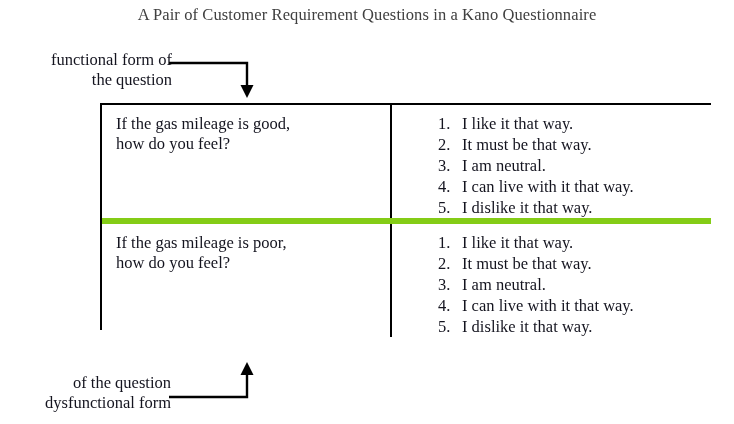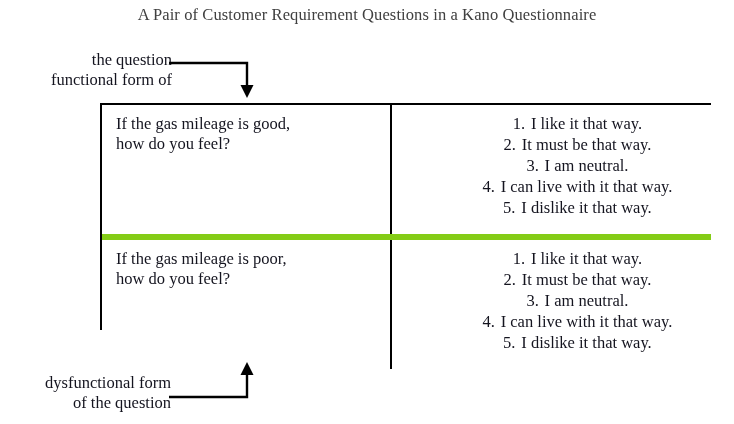--- a/index.html
+++ b/index.html
@@ -115,46 +115,45 @@
     max-width: 250px;
   }
   .question-text .q-line {
     display: block;
     white-space: nowrap;
   }
 
   ol.answer-list {
     list-style: none;
     margin: 8px 0 0 0;
-    padding: 0 0 16px 46px;
+    padding: 0 0 0 46px;
     font-size: 16.5px;
     line-height: 21px;
     color: #14141f;
-    text-align: center;
   }
   ol.answer-list li {
     white-space: nowrap;
     display: block;
   }
   ol.answer-list li .ans-num {
     display: inline-block;
     width: 24px;
   }
   ol.answer-list li .ans-text {
     display: inline;
   }
 </style>
 </head>
 <body>
 
 <div id="figure-title">A Pair of Customer Requirement Questions in a Kano Questionnaire</div>
 
 <div id="functional-label" class="annot-label">
+  <span class="annot-line">functional form of</span>
   <span class="annot-line">the question</span>
-  <span class="annot-line">functional form of</span>
 </div>
 
 <svg id="functional-connector" class="connector" width="86" height="42" viewBox="0 0 86 42">
   <path d="M1,5 L79,5 L79,28" stroke="#000000" stroke-width="2.4" fill="none"></path>
   <path d="M72.5,27 L85.5,27 L79,40 Z" fill="#000000"></path>
 </svg>
 
 <div id="questionnaire-table">
   <table>
     <tbody>
@@ -215,15 +214,15 @@
     </tbody>
   </table>
 </div>
 
 <svg id="dysfunctional-connector" class="connector" width="88" height="40" viewBox="0 0 88 40">
   <path d="M3,37 L81,37 L81,14" stroke="#000000" stroke-width="2.4" fill="none"></path>
   <path d="M74.5,15 L87.5,15 L81,2 Z" fill="#000000"></path>
 </svg>
 
 <div id="dysfunctional-label" class="annot-label">
+  <span class="annot-line">of the question</span>
   <span class="annot-line">dysfunctional form</span>
-  <span class="annot-line">of the question</span>
 </div>
 
 </body></html>

